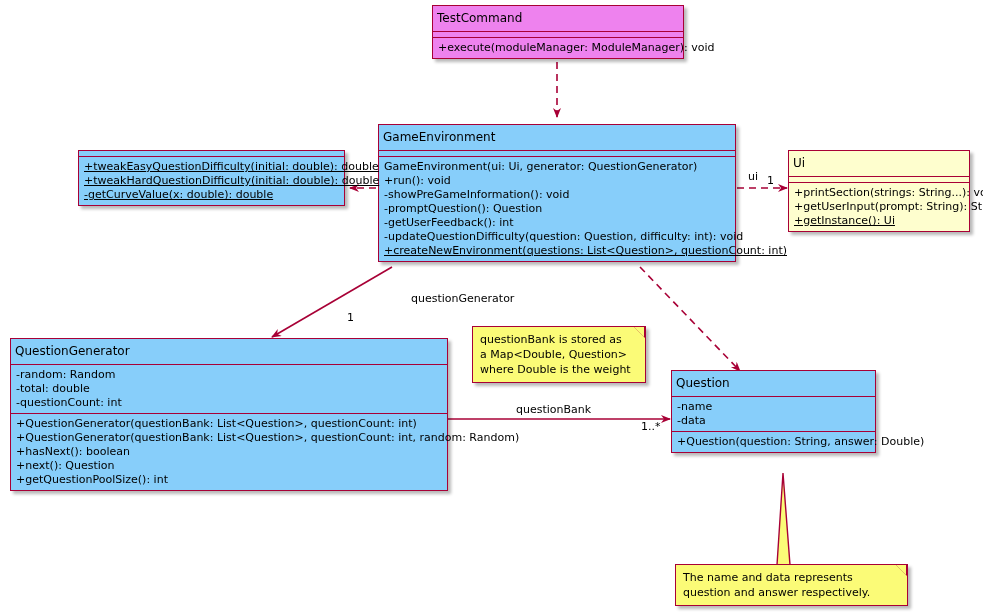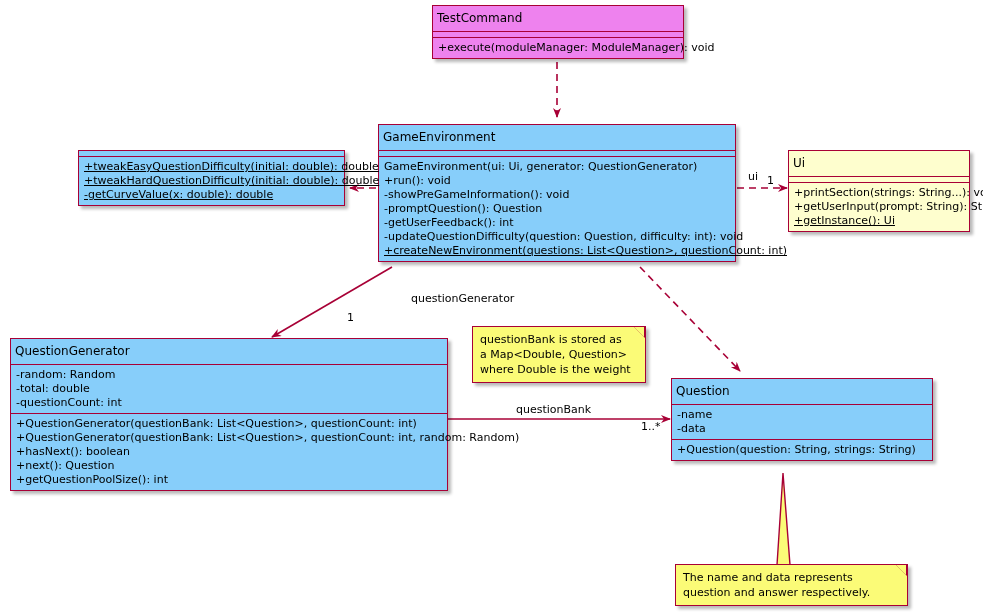--- a/index.html
+++ b/index.html
@@ -195,28 +195,28 @@
     </div>
     <div class="cls-compartment">
       <span class="member">+QuestionGenerator(questionBank: List&lt;Question&gt;, questionCount: int)</span>
       <span class="member">+QuestionGenerator(questionBank: List&lt;Question&gt;, questionCount: int, random: Random)</span>
       <span class="member">+hasNext(): boolean</span>
       <span class="member">+next(): Question</span>
       <span class="member">+getQuestionPoolSize(): int</span>
     </div>
   </div>
 
-  <div class="uml-class blue" style="left:671px; top:378px; width:262px;">
+  <div class="uml-class blue" style="left:671px; top:370px; width:205px;">
     <div class="cls-title">Question</div>
     <div class="cls-compartment">
       <span class="member">-name</span>
       <span class="member">-data</span>
     </div>
     <div class="cls-compartment">
-      <span class="member">+Question(question: String, strings: String)</span>
+      <span class="member">+Question(question: String, answer: Double)</span>
     </div>
   </div>
 
   <div class="uml-note" style="left:472px; top:326px; width:174px;">
     <span class="note-fold"></span>
     <span class="note-fold-inner"></span>
     <span class="note-line">questionBank is stored as</span>
     <span class="note-line">a Map&lt;Double, Question&gt;</span>
     <span class="note-line">where Double is the weight</span>
   </div>

